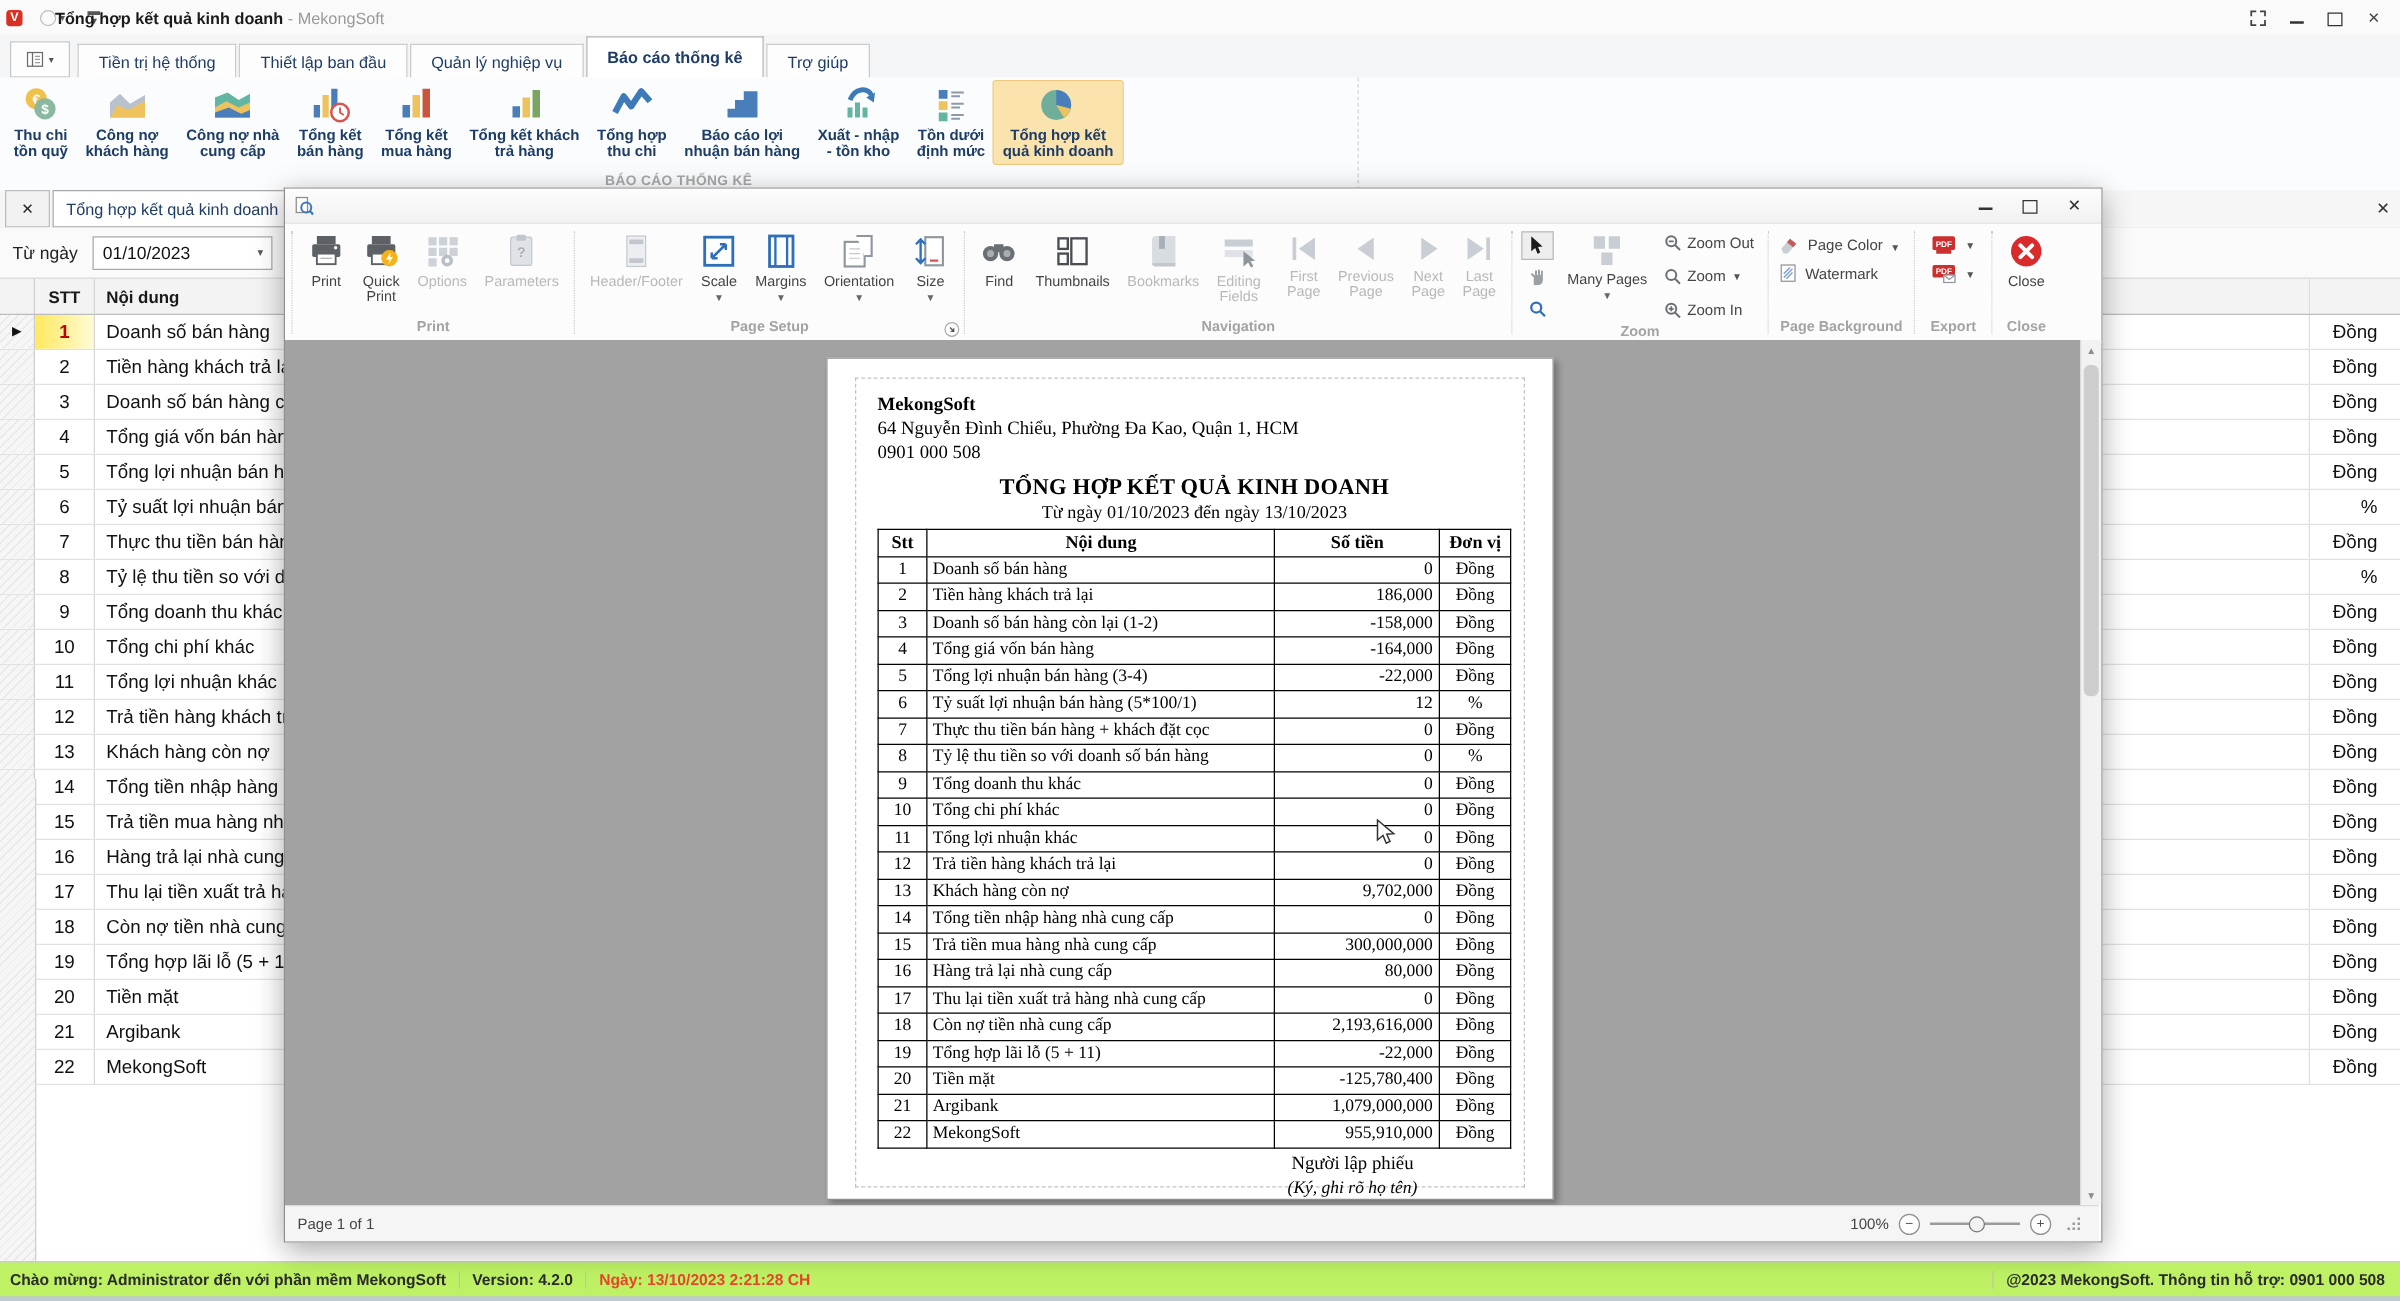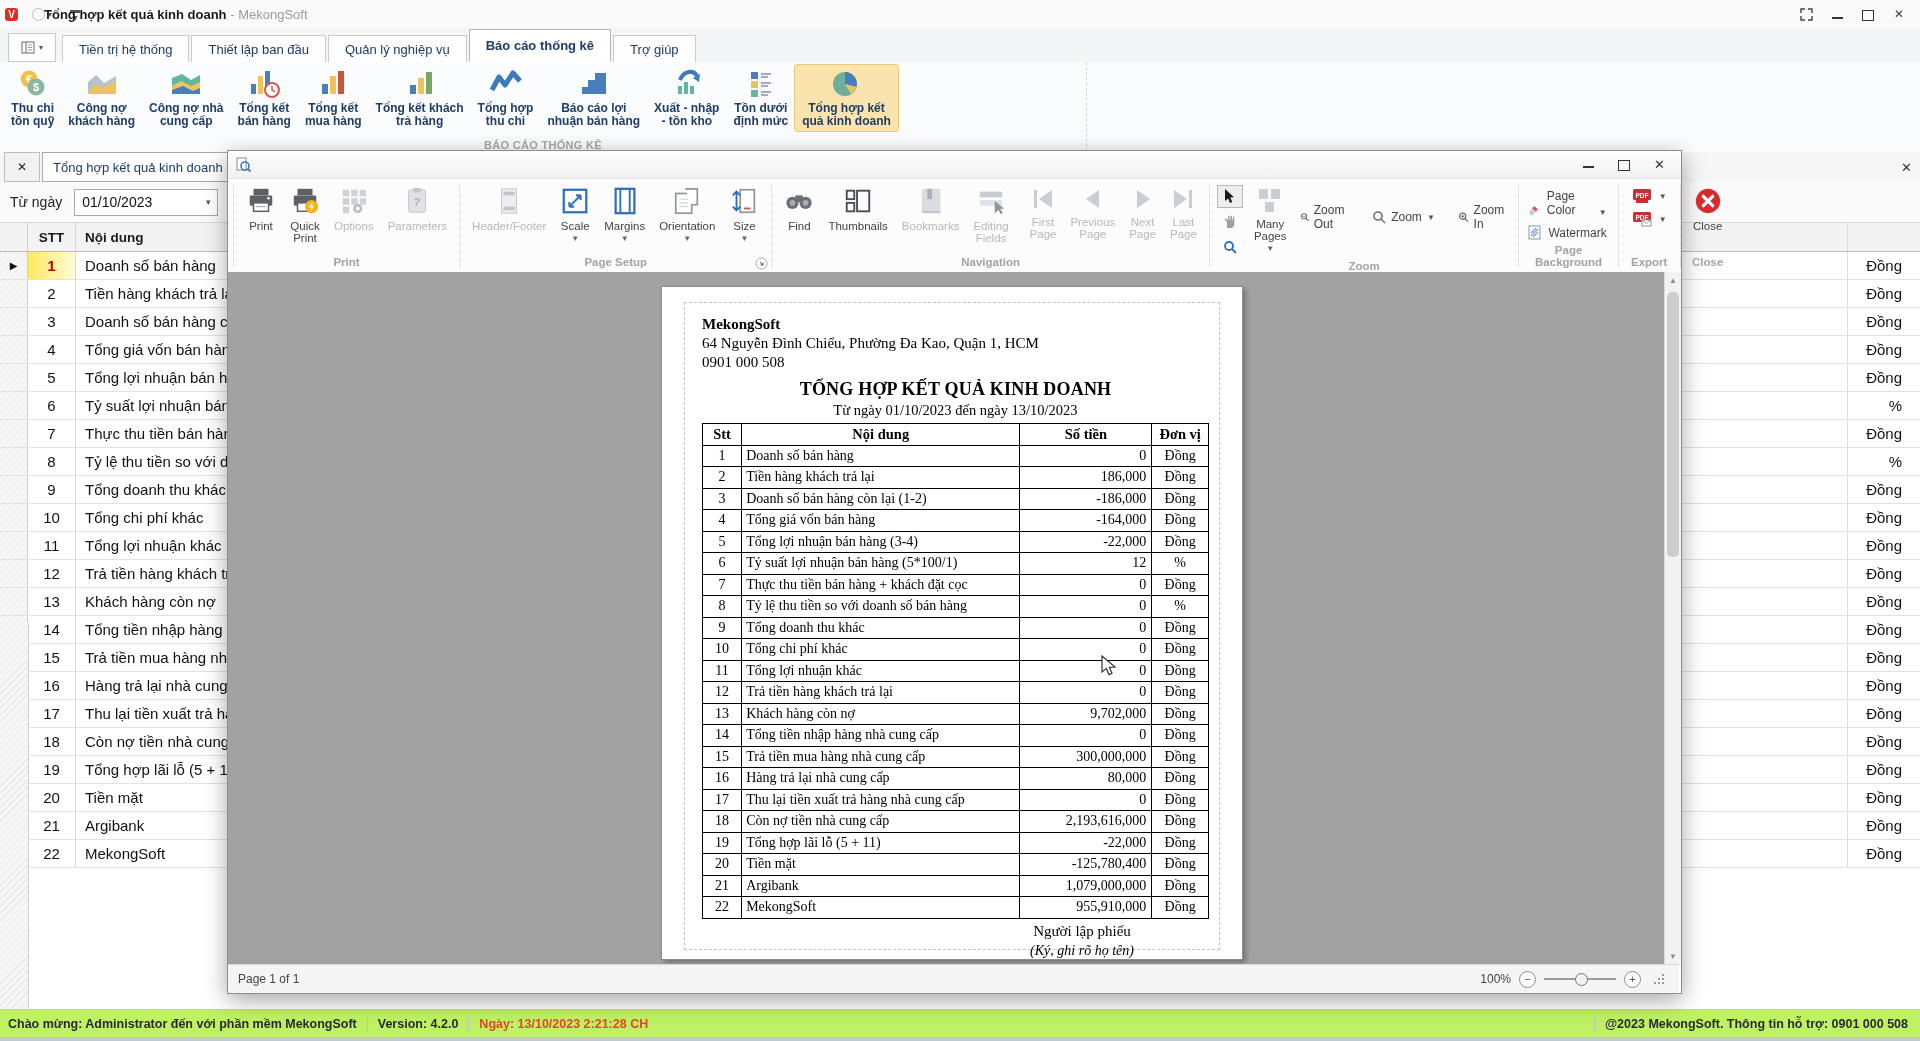--- a/index.html
+++ b/index.html
@@ -90,21 +90,21 @@
   .tb-btn{display:flex;flex-direction:column;align-items:center;padding:3px 7px;gap:4px;}
   .tb-lbl{font-size:11.5px;color:#444;text-align:center;line-height:12px;white-space:pre-line;}
   .tb-btn.dis .tb-lbl{color:#b8b8b8;}
   .tb-caret{font-size:8px;color:#666;line-height:6px;}
   .tb-gl{text-align:center;font-size:11.5px;font-weight:bold;color:#a3a3a3;padding:2px 0 3px;}
   .group-launcher{position:absolute;right:2px;bottom:3px;}
   
   .zoom-tools{display:flex;flex-direction:column;gap:2px;margin:2px 4px 0 2px;}
   .mini-btn{width:24px;height:21px;display:flex;align-items:center;justify-content:center;border:1px solid transparent;}
   .mini-btn.sel{background:#eee;border:1px solid #b9b9b9;}
-  .zoom-list{display:flex;gap:23px;margin:20px 6px 0 6px;}
+  .zoom-list{display:flex;flex-direction:column;gap:13px;margin:4px 6px 0 6px;}
   .zoom-row{display:flex;align-items:center;gap:5px;font-size:12px;color:#444;}
   .pb-list{display:flex;flex-direction:column;gap:8px;margin:6px 6px 0 4px;}
   .pb-row{display:flex;align-items:flex-end;gap:6px;font-size:12px;color:#444;}
   .exp-list{display:flex;flex-direction:column;gap:7px;margin:5px 8px 0 8px;}
   .exp-row{display:flex;align-items:center;gap:7px;}
   
   .preview{position:absolute;left:0;top:121px;width:1451px;height:692px;background:#a2a2a2;overflow:hidden;}
   .page{position:absolute;left:433px;top:14px;width:580px;height:672px;background:#fff;border:1px solid #8d8d8d;
         box-shadow:3px 3px 5px rgba(0,0,0,.28);}
   .page-margins{position:absolute;left:22px;right:22px;top:15px;bottom:9px;border:1px dashed #c2c2c2;}
@@ -870,21 +870,21 @@
               <tr>
                 <td class="t-stt">2</td>
                 <td class="t-noi">Tiền hàng khách trả lại</td>
                 <td class="t-tien">186,000</td>
                 <td class="t-dv">Đồng</td>
               </tr>
 
               <tr>
                 <td class="t-stt">3</td>
                 <td class="t-noi">Doanh số bán hàng còn lại (1-2)</td>
-                <td class="t-tien">-186,000</td>
+                <td class="t-tien">-158,000</td>
                 <td class="t-dv">Đồng</td>
               </tr>
 
               <tr>
                 <td class="t-stt">4</td>
                 <td class="t-noi">Tổng giá vốn bán hàng</td>
                 <td class="t-tien">-164,000</td>
                 <td class="t-dv">Đồng</td>
               </tr>
 

